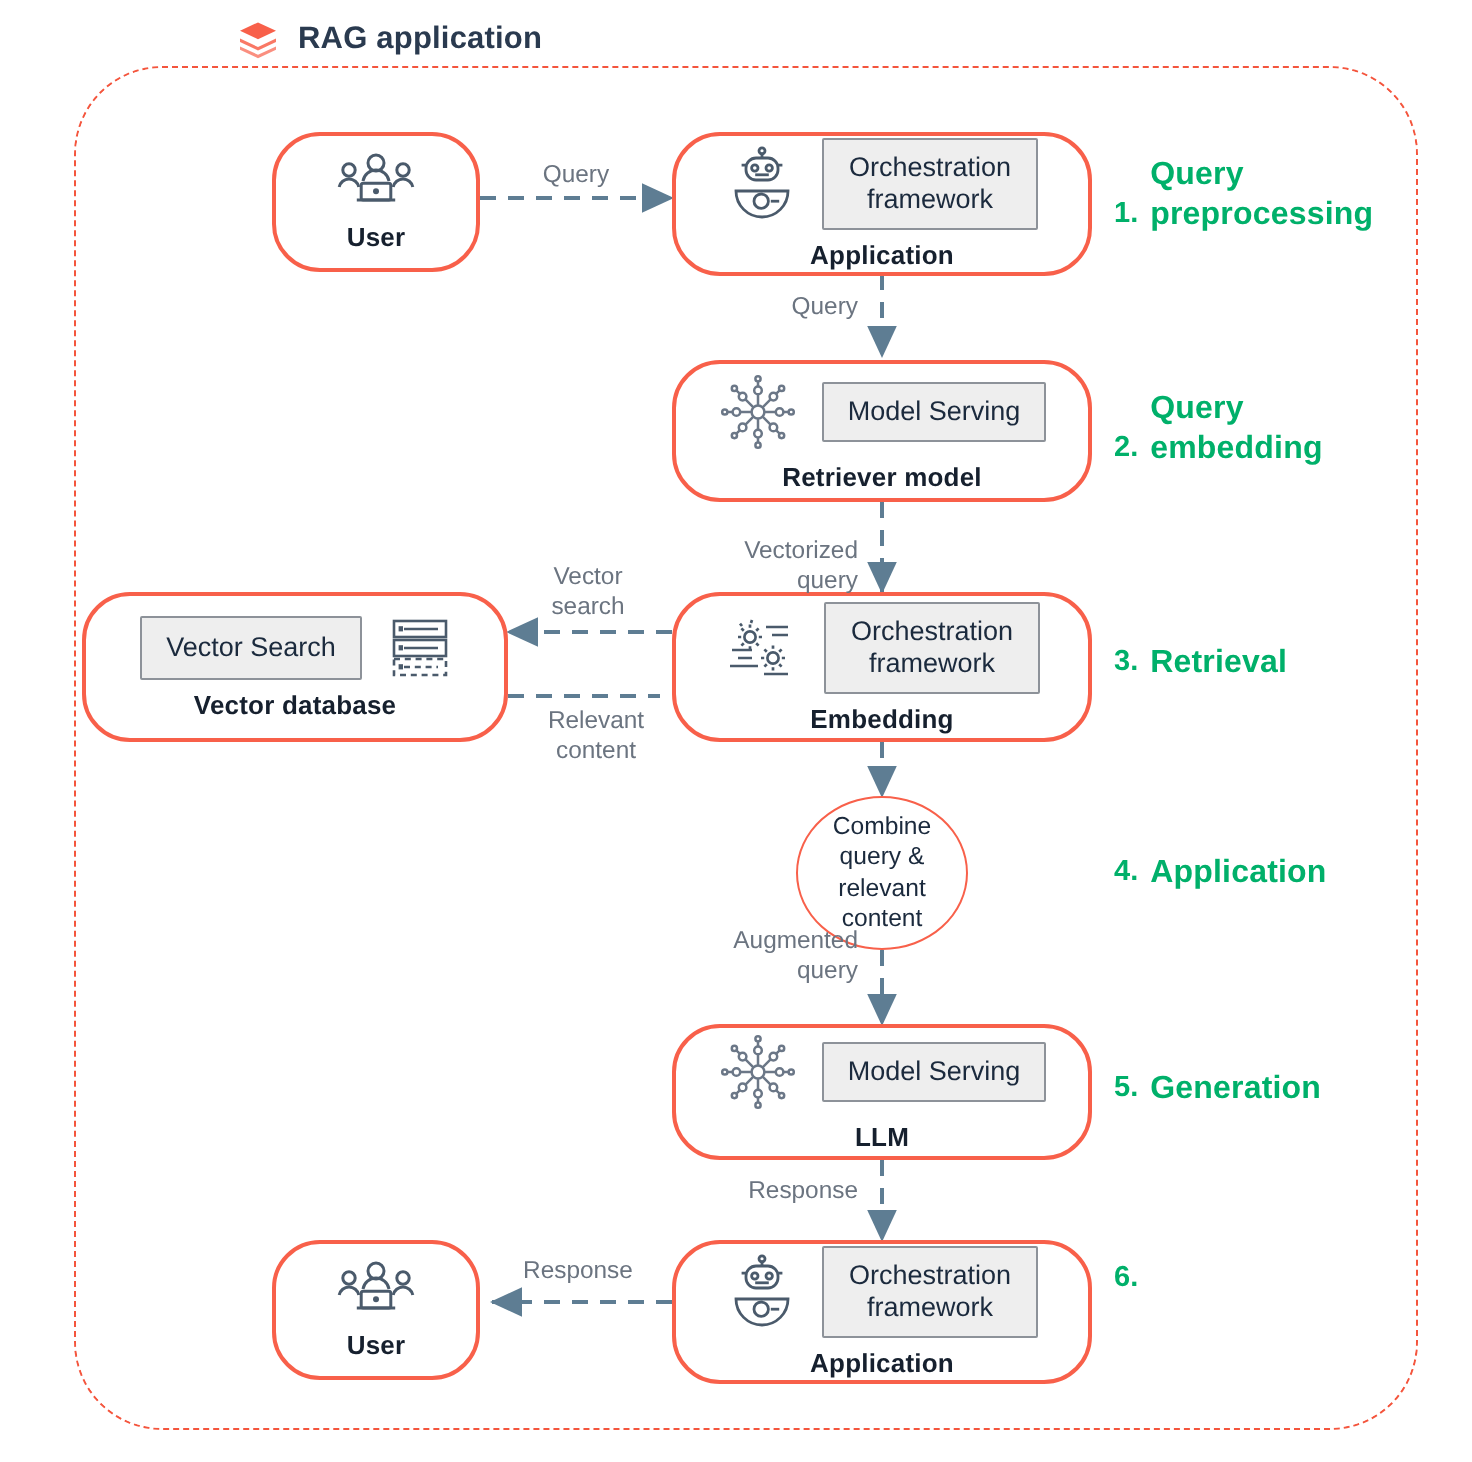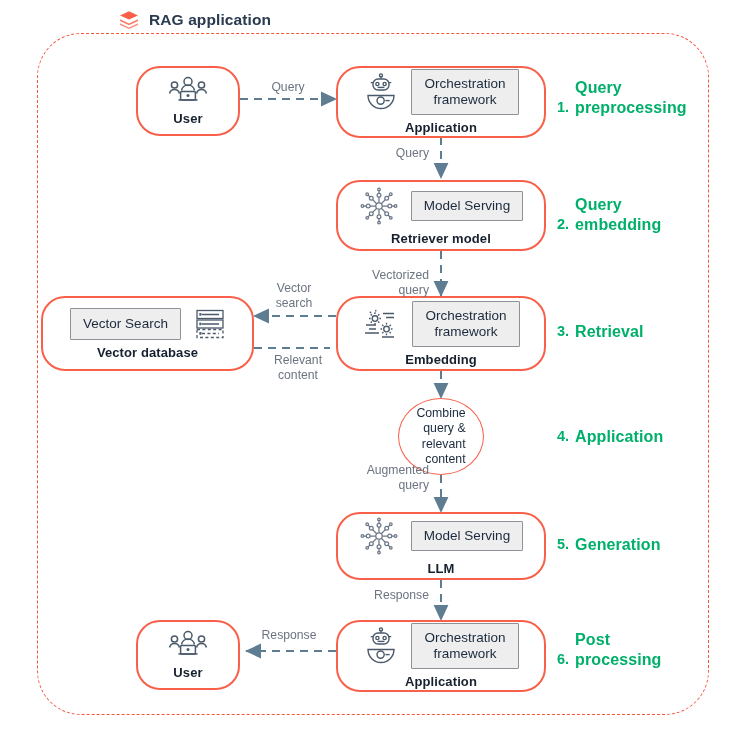--- a/index.html
+++ b/index.html
@@ -101,21 +101,21 @@
   
   .circle-node {
     position: absolute;
     box-sizing: border-box;
     border: 1.8px solid #f8604a;
     border-radius: 50%;
     background: #ffffff;
     display: flex;
     align-items: center;
     justify-content: center;
-    text-align: right;
+    text-align: center;
     font-size: 12.3px;
     line-height: 15.5px;
     color: #1b2a3d;
     z-index: 3;
     white-space: pre-line;
   }
 
   
   .step {
     position: absolute;
@@ -440,22 +440,20 @@
           <path d="M10.4 24h19.2"></path>
         </g>
         <circle cx="20" cy="19.6" r="1.5" fill="#4a5a6b"></circle>
       </svg>
     </span>
     <span class="node-label">User</span>
   </div>
 
   <div class="step" style="left:557px; top:630px;">
     <span class="step-num">6.</span>
-    <span class="step-text">Post
-processing</span>
   </div>
 
   <div class="edge-label center" style="left:248px; top:80px; width:80px;">Query</div>
 
   <div class="edge-label right" style="left:341px; top:146px; width:88px;">Query</div>
 
   <div class="edge-label right" style="left:329px; top:268px; width:100px;">Vectorized
 query</div>
 
   <div class="edge-label center" style="left:262px; top:281px; width:64px;">Vector

